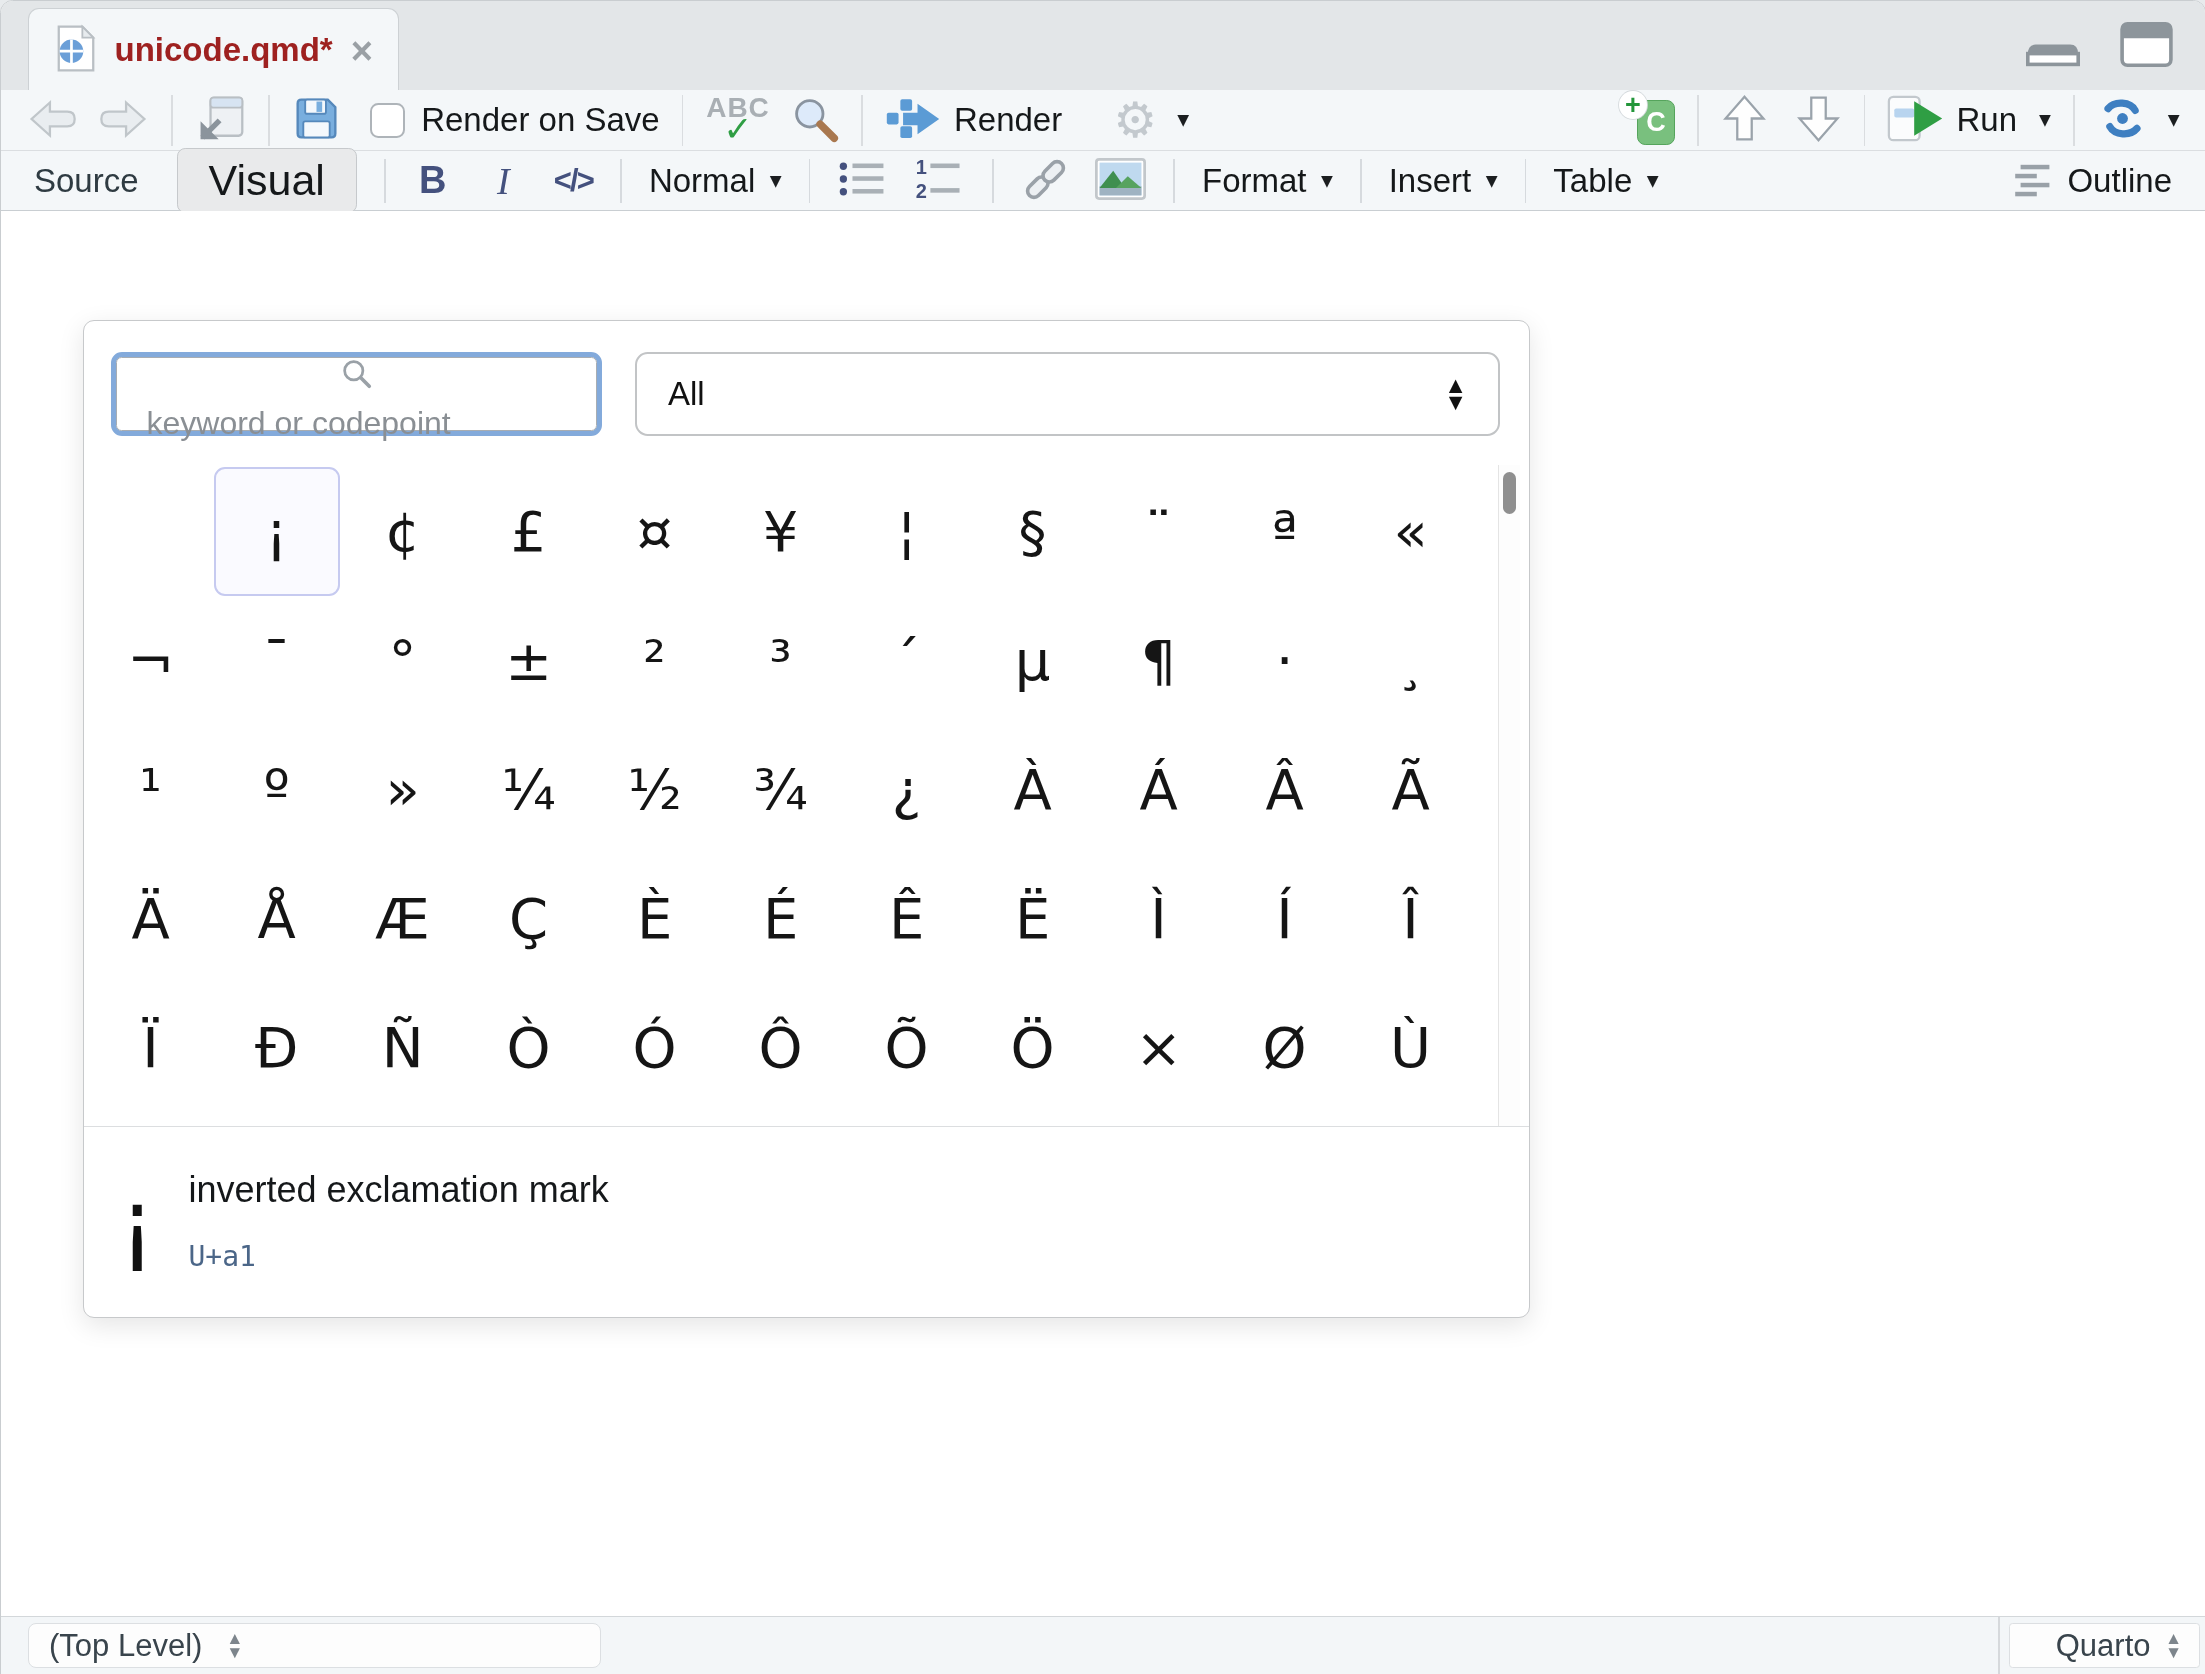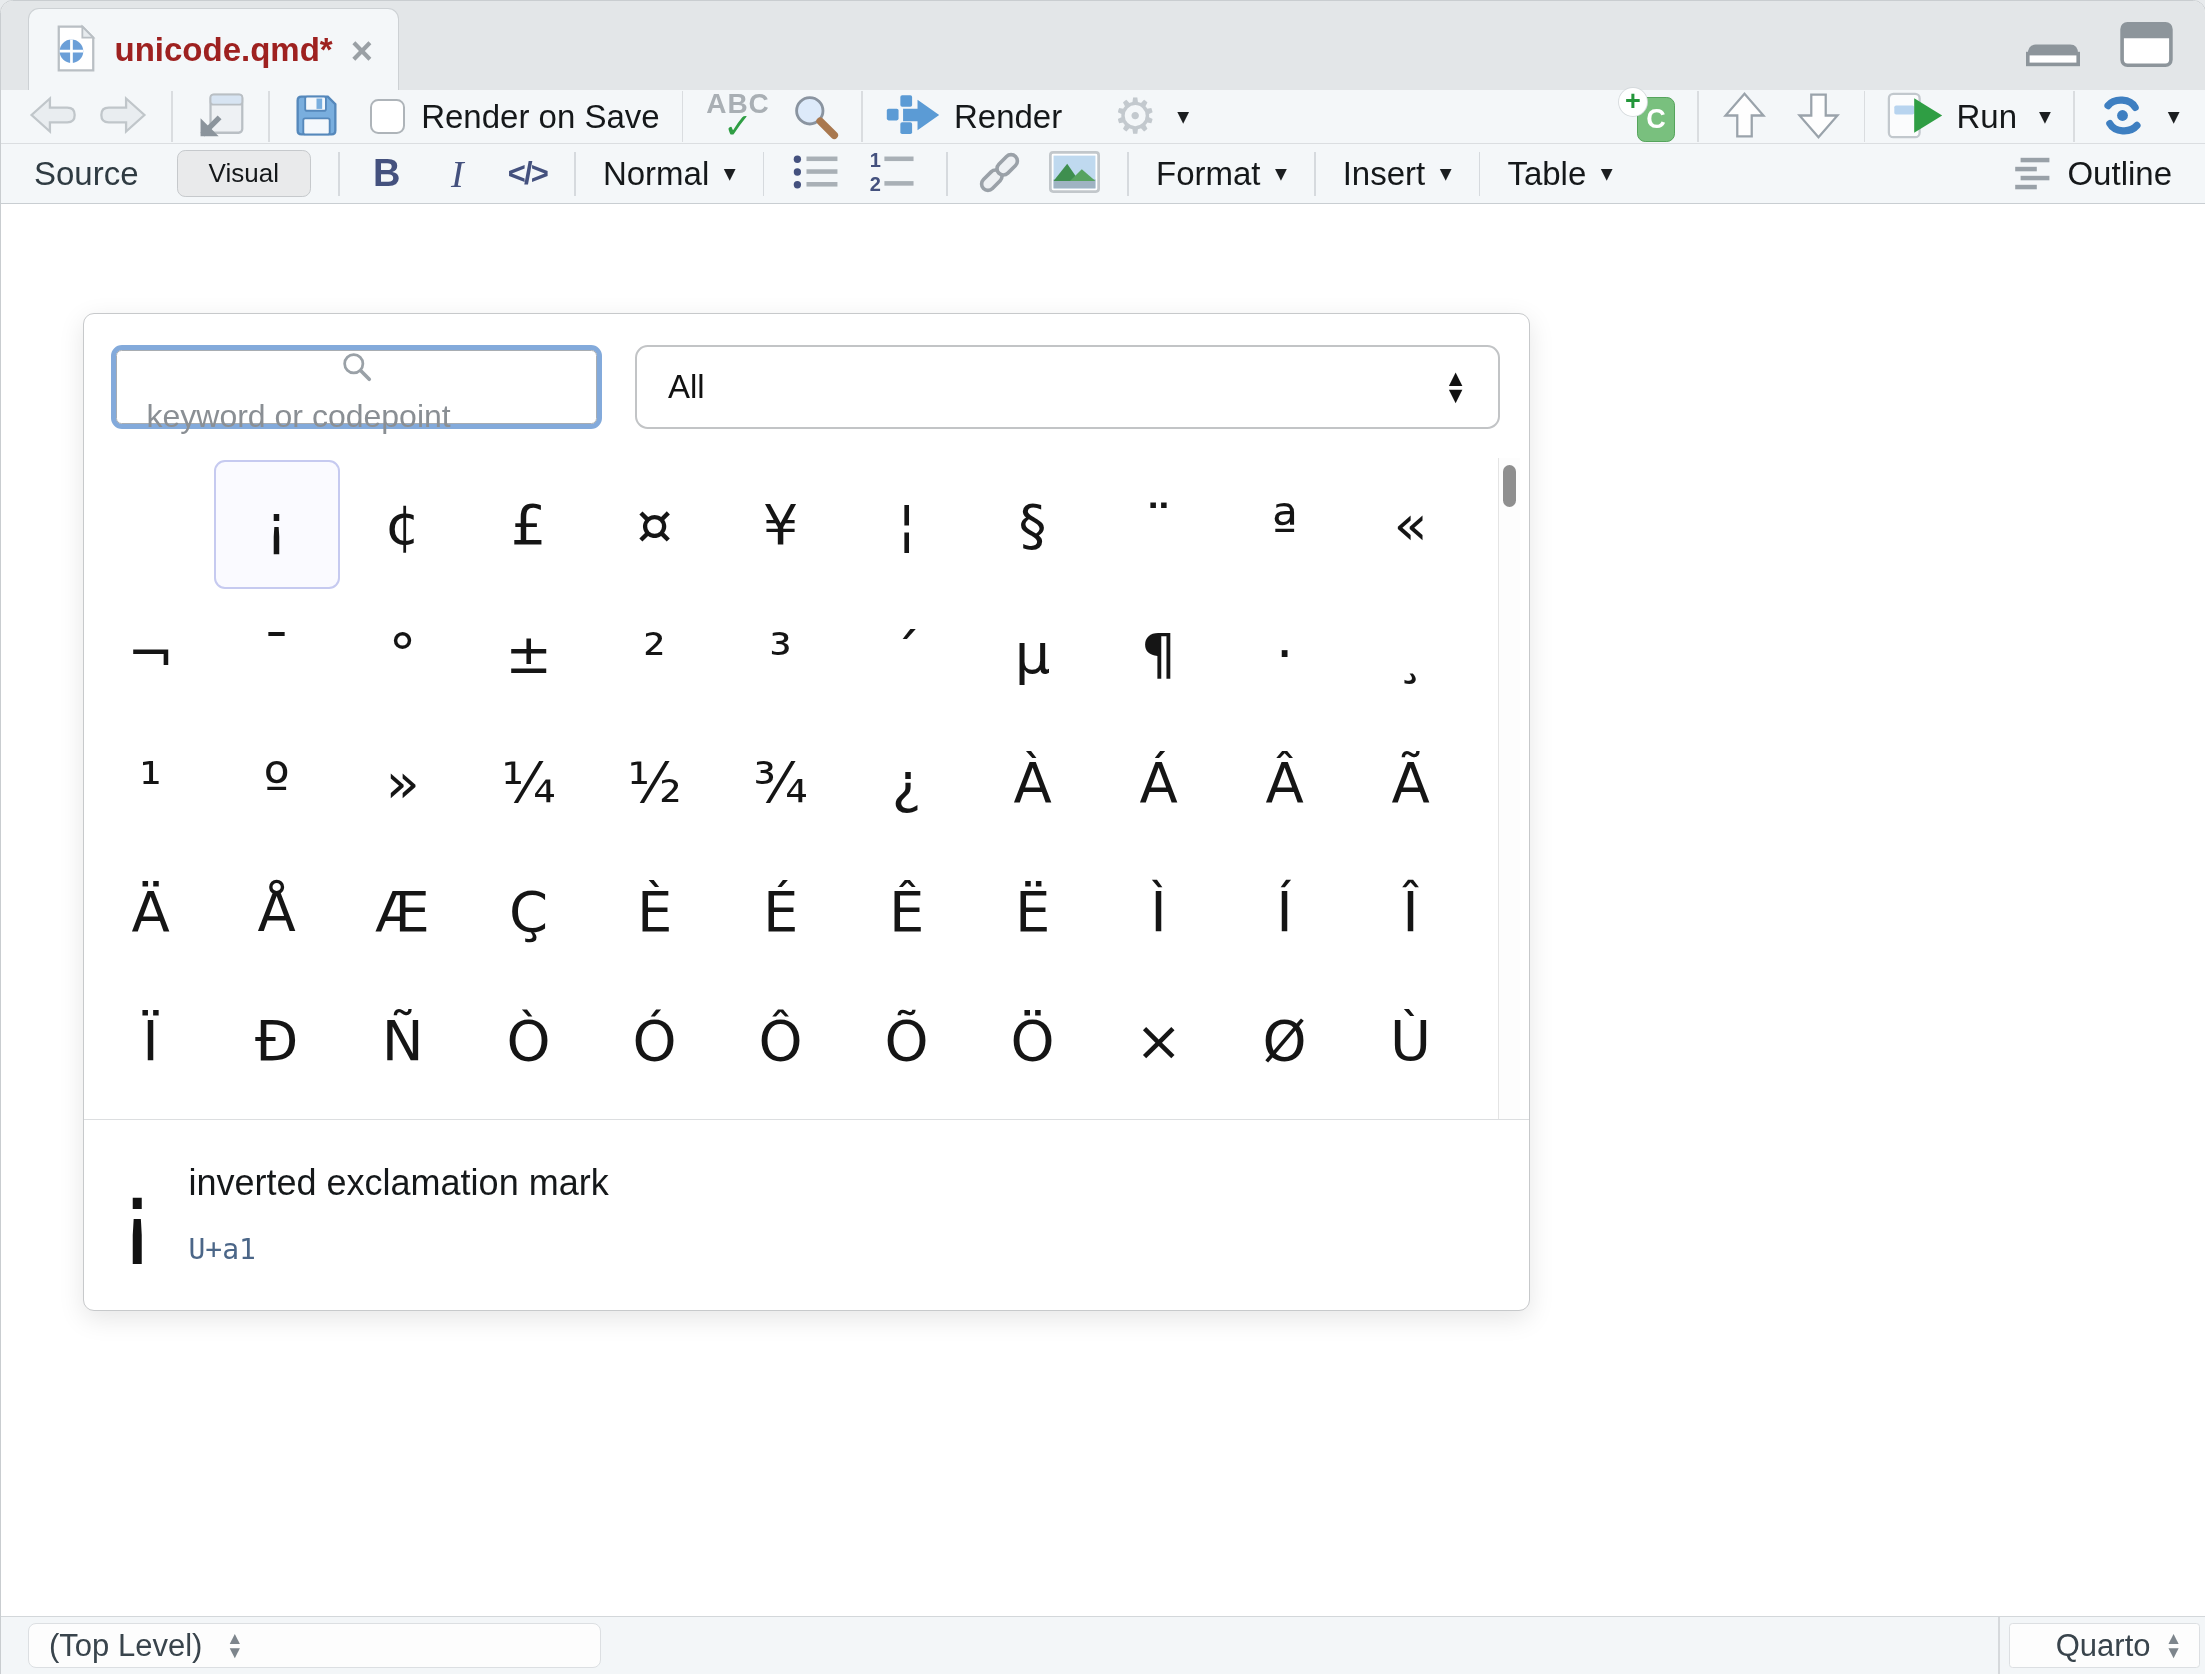--- a/index.html
+++ b/index.html
@@ -11,40 +11,40 @@
   
   .tabstrip { height:89px; background:#e3e6e8; display:flex; align-items:flex-end; position:relative; flex:none; }
   .tab { height:82px; margin-left:27px; padding:0 25.5px; display:flex; align-items:center; gap:18px;
          background:#f4f7f9; border:1.8px solid #cdd1d4; border-bottom:none; border-radius:11px 11px 0 0; }
   .tab-title { font-size:33px; font-weight:600; color:#9e2120; }
   .tab-close { font-size:38px; color:#9aa0a5; font-weight:700; line-height:1; margin-top:3.6px; }
   .win-controls { position:absolute; right:31px; top:20px; display:flex; gap:36px; align-items:flex-end; }
 
   
   .toolbar { background:#f4f7f9; display:flex; align-items:center; flex:none; }
-  .toolbar1 { height:54px; border-bottom:1.8px solid #dbdee1; padding:0 25.5px; }
+  .toolbar1 { height:61px; border-bottom:1.8px solid #dbdee1; padding:0 25.5px; }
   .toolbar2 { height:60px; border-bottom:1.8px solid #c9ced2; padding:0 33px; }
   .tsep  { width:1.8px; height:51px; background:#dadde0; margin:0 22px; flex:none; }
   .tsep2 { width:1.8px; height:44px; background:#d6dade; margin:0 27px; flex:none; }
   .tb-label { font-size:33px; color:#15181a; white-space:nowrap; }
   .caret { font-size:23.6px; color:#1b1e20; line-height:1; }
   .checkbox { width:35px; height:35px; background:#fff; border:2.7px solid #aeb4b9; border-radius:8.2px; margin-left:29px; }
   .spacer { flex:1; }
   .gear { font-size:49px; color:#c3c9ce; line-height:1; margin-left:51px; }
   .abc-wrap { display:flex; flex-direction:column; align-items:center; width:65px; line-height:0.8; }
   .abc-top { font-size:28px; font-weight:700; color:#a9afb4; letter-spacing:0.9px; }
   .abc-check { font-size:35px; font-weight:700; color:#2f9e44; margin-top:-3.6px; }
   .chunk-icon { position:relative; width:56px; height:58px; }
   .chunk-c { position:absolute; right:0; top:9px; width:38px; height:45px; background:#79c07e;
              border:1.8px solid #55a45c; border-radius:8.2px; color:#fff; font-weight:700; font-size:27px;
              display:flex; align-items:center; justify-content:center; }
   .chunk-plus { position:absolute; left:0; top:0; width:28px; height:28px; background:#fff; border-radius:50%;
                 color:#23963a; font-size:27px; font-weight:700; display:flex; align-items:center; justify-content:center;
                 box-shadow:0 0 0 0.9px #d5dadd; }
-  .visual-btn { margin-left:38px; padding:7.3px 31px; font-size:26px; color:#15181a; background:#e9eaeb;
+  .visual-btn { margin-left:38px; padding:7.3px 31px; font-size:43px; color:#15181a; background:#e9eaeb;
                 border:1.8px solid #c6c9cc; border-radius:8.2px; }
   .fmt-b { font-size:38px; font-weight:700; color:#44517e; width:40px; text-align:center; }
   .fmt-i { font-size:38px; font-style:italic; font-family:"Liberation Serif", serif; color:#44517e; width:31px; text-align:center; margin-left:35px; }
   .fmt-code { font-size:31px; font-weight:700; color:#44517e; margin-left:35px; letter-spacing:-1.8px; }
   .menu-item { display:flex; align-items:center; gap:14.5px; }
   .outline-wrap { display:flex; align-items:center; gap:12.7px; }
 
   
   .editor { flex:1; background:#ffffff; position:relative; }
 

